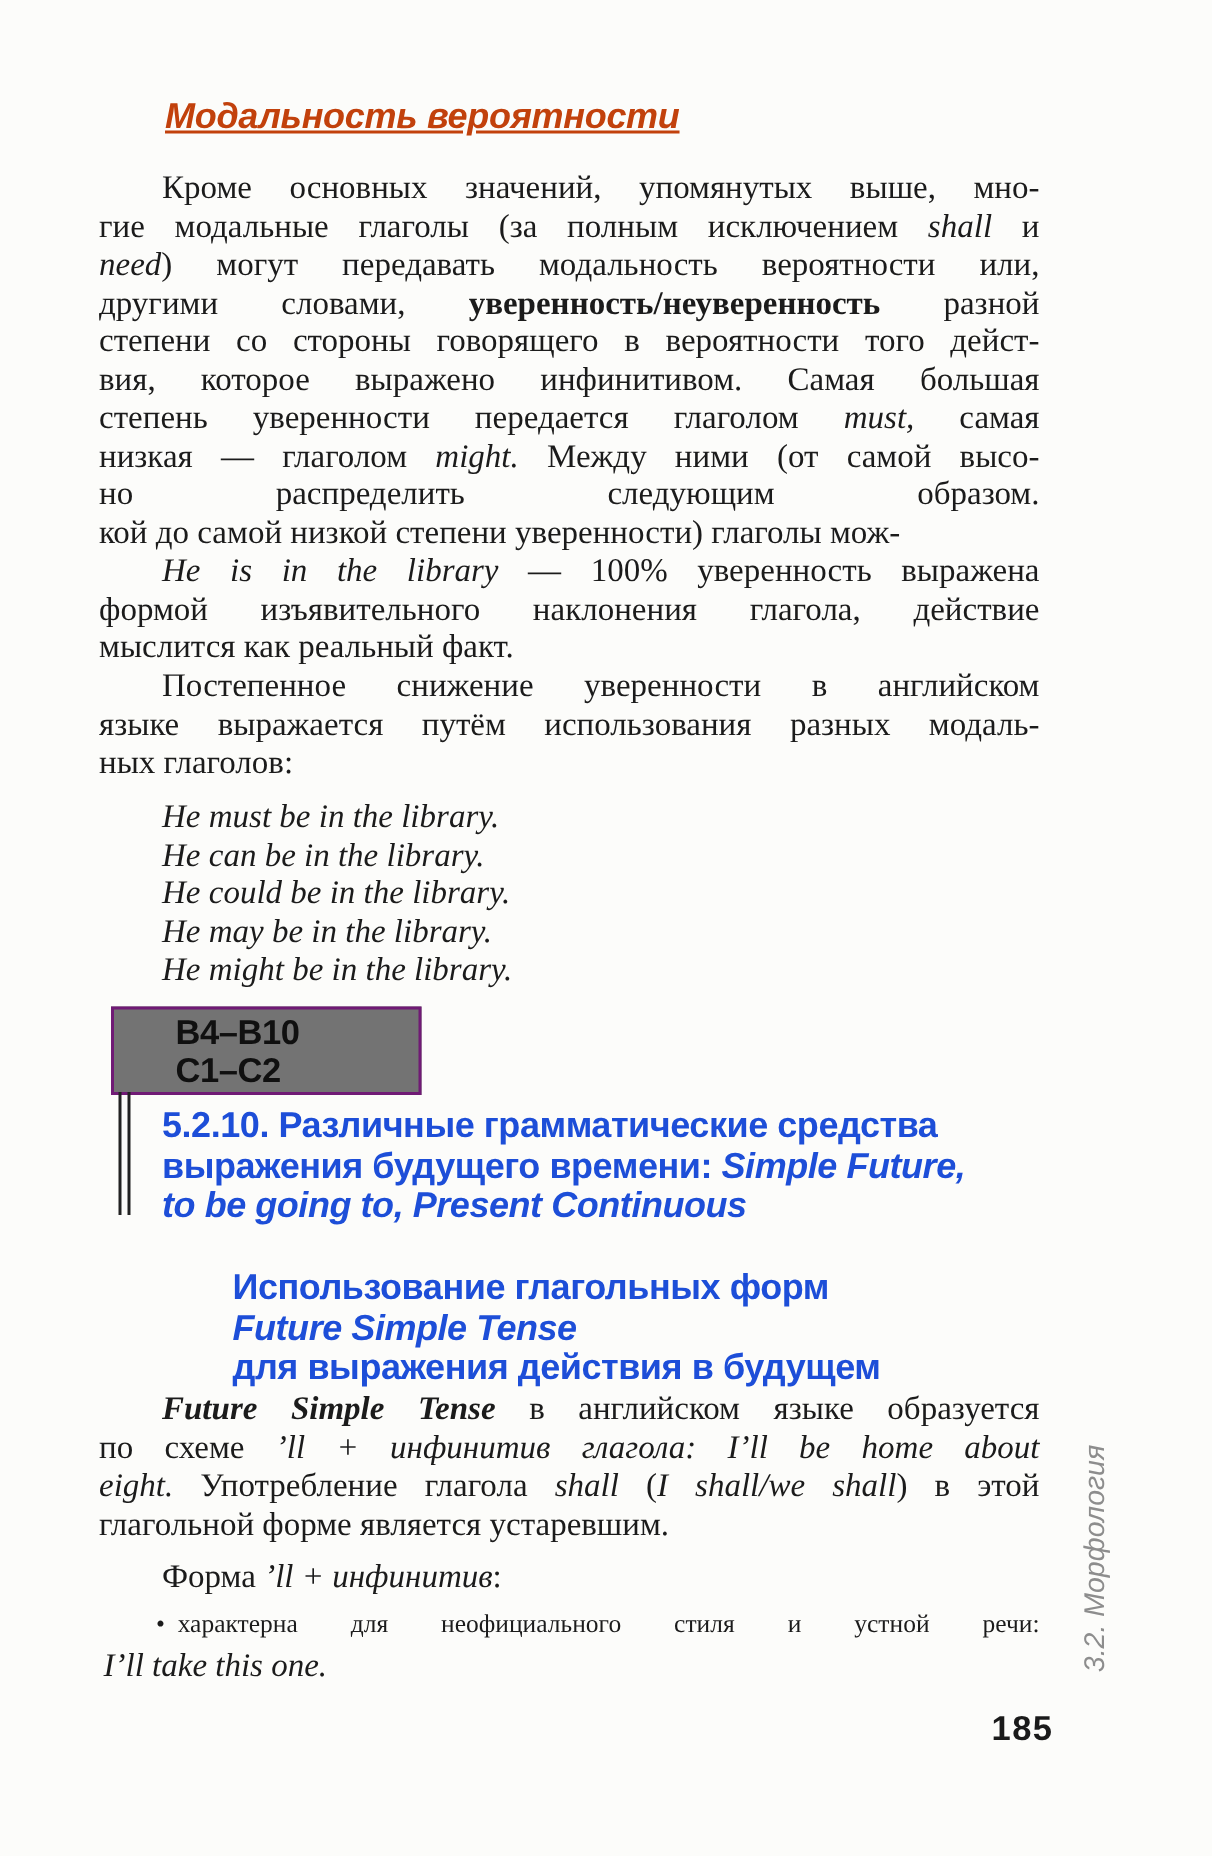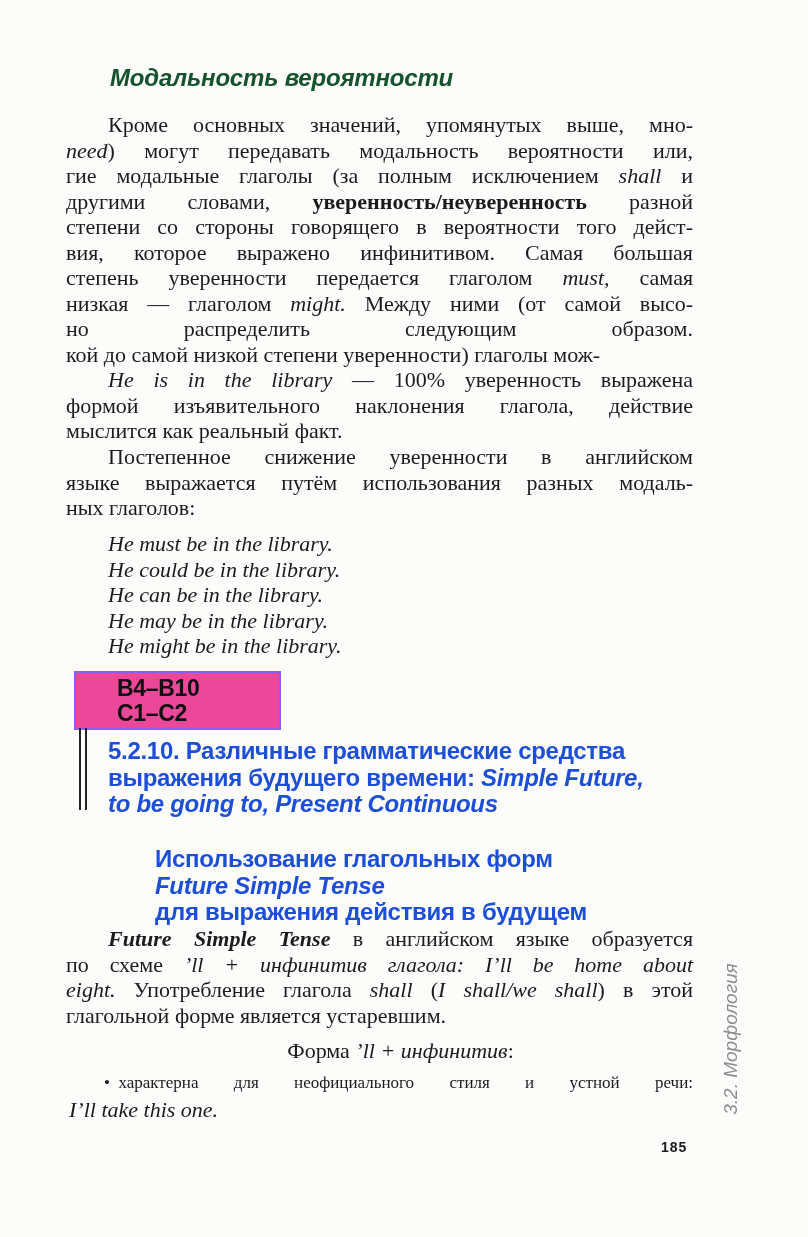--- a/index.html
+++ b/index.html
@@ -12,21 +12,21 @@
     font-family: "Liberation Serif", "DejaVu Serif", serif;
     color: #1b1b1b;
   }
   .abs { position: absolute; }
 
   
   .h1 {
     left: 110px; top: 64px;
     font-family: "Liberation Sans", "DejaVu Sans", sans-serif;
     font-weight: bold; font-style: italic;
-    font-size: 24px; letter-spacing: -0.2px; color: #14532d;
+    font-size: 24px; letter-spacing: -0.2px; color: #c2410c; text-decoration: underline;
   }
   .sans-heading {
     font-family: "Liberation Sans", "DejaVu Sans", sans-serif;
     font-weight: bold; font-size: 24px; line-height: 26.5px;
     letter-spacing: -0.3px; color: #1d4ed8;
   }
 
   
   .para { width: 627px; font-size: 22px; line-height: 25.5px; }
   .para .line { text-align: justify; text-align-last: justify; }
@@ -40,77 +40,77 @@
   #para3 { left: 66px; top: 444px; }
 
   #examples {
     left: 108px; top: 531px; width: 580px;
     font-style: italic; font-size: 22px; line-height: 25.5px;
   }
 
   #exam-box {
     left: 74px; top: 671px;
     width: 162px; height: 52px;
-    border: 2px solid #8b5cf6;
+    border: 2px solid #701a75;
     padding: 3px 0 0 41px;
     font-family: "Liberation Sans", "DejaVu Sans", sans-serif;
     font-weight: bold; font-size: 23px; line-height: 25px;
     letter-spacing: -0.3px; color: #101010;
-    background: #ec4899;
+    background: #737373;
   }
   #vrule {
     left: 79px; top: 728px; width: 8px; height: 82px;
     border-left: 2px solid #222; border-right: 2px solid #222;
     box-sizing: border-box;
   }
 
   #section-heading { left: 108px; top: 738px; width: 600px; }
   #subheading      { left: 107px; top: 846px; width: 600px; margin-left: 48px; }
 
   #para4 { left: 66px; top: 926px; }
 
   #form-line {
     left: 66px; top: 1038px; width: 627px;
-    font-size: 22px; line-height: 25.5px; text-indent: 42px; text-align: center;
+    font-size: 22px; line-height: 25.5px; text-indent: 42px;
   }
   #bullet-line {
     left: 66px; top: 1070px; width: 627px;
     font-size: 17px; line-height: 25.5px;
     text-indent: 38px;
     text-align: justify; text-align-last: justify;
   }
   #bullet-example {
     left: 69px; top: 1097px; width: 627px;
     font-size: 22px; line-height: 25.5px;
   }
 
   #page-num {
     left: 661px; top: 1139px;
     font-family: "Liberation Sans", "DejaVu Sans", sans-serif;
-    font-weight: bold; font-size: 14px; letter-spacing: 1px; color: #1a1a1a;
+    font-weight: bold; font-size: 23px; letter-spacing: 1px; color: #1a1a1a;
   }
   #sidebar-label {
     left: 638px; top: 1026px; width: 190px; height: 26px;
     transform: rotate(-90deg); transform-origin: 50% 50%;
     font-family: "Liberation Sans", "DejaVu Sans", sans-serif;
     font-style: italic; font-size: 19px; color: #8d8d8d;
     text-align: center; white-space: nowrap;
   }
 </style>
 </head>
 <body>
 
 <div class="page">
 
   <div class="abs h1">Модальность вероятности</div>
 
   <div class="abs para indent-first" id="para1">
       <div class="line">Кроме основных значений, упомянутых выше, мно-</div>
+      <div class="line">гие модальные глаголы (за полным исключением <i>shall</i> и</div>
       <div class="line"><i>need</i>) могут передавать модальность вероятности или,</div>
-      <div class="line">гие модальные глаголы (за полным исключением <i>shall</i> и</div>
       <div class="line">другими словами, <b>уверенность/неуверенность</b> разной</div>
       <div class="line">степени со стороны говорящего в вероятности того дейст-</div>
       <div class="line">вия, которое выражено инфинитивом. Самая большая</div>
       <div class="line">степень уверенности передается глаголом <i>must,</i> самая</div>
       <div class="line">низкая — глаголом <i>might.</i> Между ними (от самой высо-</div>
       <div class="line">но распределить следующим образом.</div>
       <div class="line">кой до самой низкой степени уверенности) глаголы мож-</div>
     </div>
 
   <div class="abs para indent-first" id="para2">
@@ -120,22 +120,22 @@
     </div>
 
   <div class="abs para indent-first" id="para3">
       <div class="line">Постепенное снижение уверенности в английском</div>
       <div class="line">языке выражается путём использования разных модаль-</div>
       <div class="line">ных глаголов:</div>
     </div>
 
   <div class="abs plain-lines" id="examples">
       <div class="line">He must be in the library.</div>
+      <div class="line">He can be in the library.</div>
       <div class="line">He could be in the library.</div>
-      <div class="line">He can be in the library.</div>
       <div class="line">He may be in the library.</div>
       <div class="line">He might be in the library.</div>
     </div>
 
   <div class="abs plain-lines" id="exam-box">
       <div class="line">В4–В10</div>
       <div class="line">С1–С2</div>
     </div>
 
   <div class="abs" id="vrule"></div>

